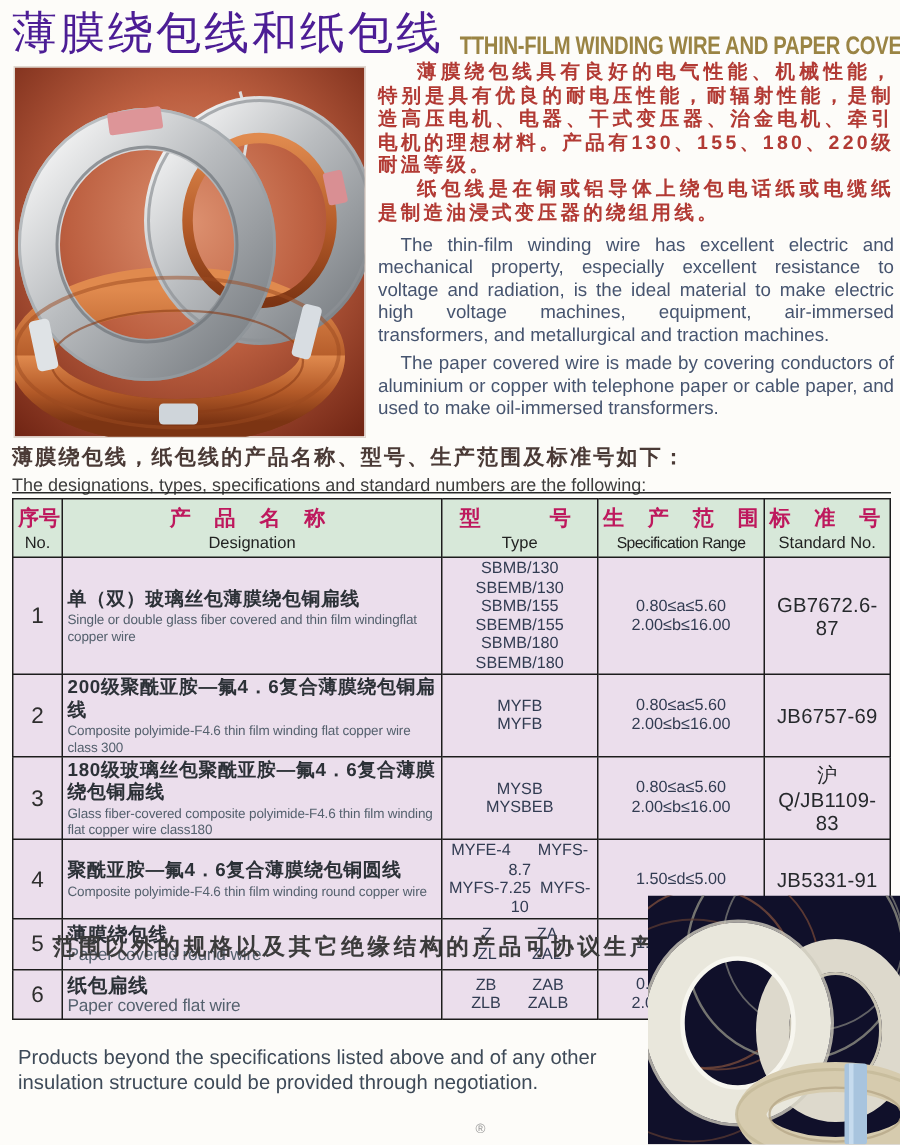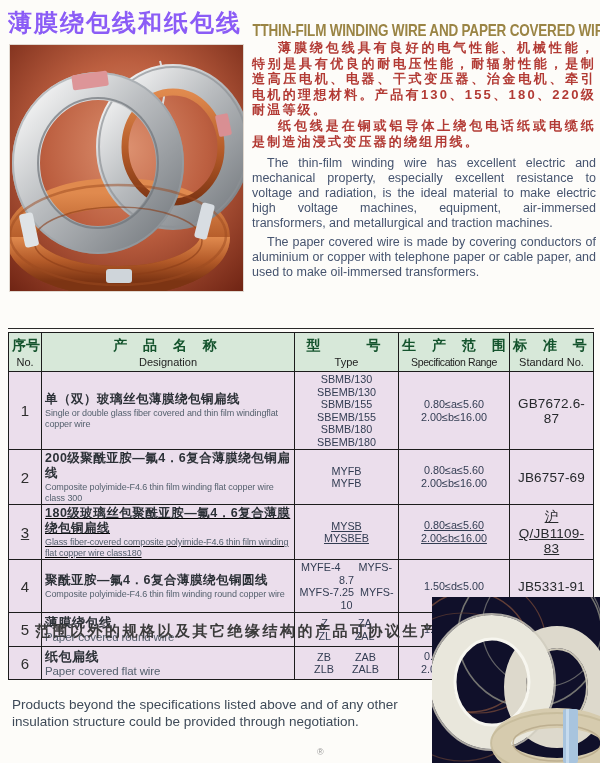--- a/index.html
+++ b/index.html
@@ -1,21 +1,21 @@
 <!DOCTYPE html>
 <html><head>
 <meta charset="utf-8">
 <style>
   html,body{margin:0;padding:0;}
   body{width:600px;height:763px;background:#fdfcf9;font-family:"Liberation Sans","DejaVu Sans",sans-serif;overflow:hidden;}
   .page{position:relative;width:600px;height:763px;}
 
   
   .hdr{position:absolute;left:8px;top:6px;width:588px;height:34px;white-space:nowrap;}
-  .title-cn{display:inline-block;font-size:24px;font-weight:bold;color:#8b5cf6;letter-spacing:2px;vertical-align:top;line-height:34px;}
+  .title-cn{display:inline-block;font-size:30px;font-weight:normal;color:#4c1d95;letter-spacing:2px;vertical-align:top;line-height:34px;}
   .title-en{display:inline-block;font-size:13.5px;font-weight:bold;color:#9a8444;letter-spacing:-0.2px;vertical-align:top;line-height:40px;margin-left:6px;transform:scaleY(1.25);transform-origin:top;}
 
   
   .photo1{position:absolute;left:10px;top:45px;width:233px;height:246px;box-shadow:0 0 0 1px #e0d8d0;}
   .photo1 svg{display:block;width:100%;height:100%;}
 
   
   .introcol{position:absolute;left:252px;top:40px;width:344px;}
   .cn-para{font-size:13px;line-height:15.6px;letter-spacing:2.2px;color:#b23a34;text-align:justify;text-indent:2em;margin:0 0 0 0;font-weight:bold;}
   .en-para{font-size:12.5px;line-height:15px;color:#46546f;text-align:justify;text-indent:1.2em;margin:4px 0 0 0;}
@@ -25,35 +25,35 @@
   .tintro{position:absolute;left:8px;top:296px;width:586px;}
   .tintro-cn{font-size:14px;font-weight:bold;color:#4a3a36;letter-spacing:1.5px;}
   .tintro-en{font-size:12px;color:#3d3d3d;margin-top:2px;}
   .rule{position:absolute;left:8px;top:328px;width:586px;border-top:1.5px solid #2a2a2a;}
 
   
   table.spec{position:absolute;left:8px;top:332px;width:585px;border-collapse:collapse;table-layout:fixed;}
   table.spec th,table.spec td{border:1.6px solid #1c1c1c;padding:1px 3px;vertical-align:middle;}
   table.spec th{background:#d7e8d9;height:36px;}
   table.spec td{background:#ebdeec;}
-  .h-cn{font-size:14px;font-weight:bold;color:#14532d;letter-spacing:6px;white-space:nowrap;}
+  .h-cn{font-size:14px;font-weight:bold;color:#be185d;letter-spacing:6px;white-space:nowrap;}
   .h-cn.tight{letter-spacing:0;}
   .h-en{font-size:11px;font-weight:normal;color:#222;margin-top:1px;}
   .h-en.cond{font-size:10.5px;letter-spacing:-0.4px;}
   .c-no{text-align:center;font-size:15px;color:#2e2e2e;}
   .c-des{padding-left:6px;}
   .des-cn{font-size:12.5px;font-weight:bold;color:#2c3137;letter-spacing:0.5px;line-height:15px;}
   .des-en{font-size:9px;color:#55616e;line-height:10.5px;margin-top:1px;letter-spacing:-0.1px;}
   tr.big .des-en{font-size:11.5px;line-height:13px;}
   tr.big .des-cn{font-size:13px;}
   .c-type{text-align:center;font-size:10.8px;color:#323c52;white-space:pre-wrap;line-height:12.5px;}
   .c-spec{text-align:center;font-size:10.8px;color:#323c52;white-space:pre-line;line-height:13px;margin-top:38px;}
   .c-std{text-align:center;font-size:13.5px;color:#26292c;letter-spacing:0.2px;}
   td.c-no,td.c-type,td.c-spec,td.c-std{text-align:center;}
-  tr.r1 td{height:40px;} tr.r2 td{height:41px;} tr.r3 td{height:41px;text-decoration:underline;}
+  tr.r1 td{height:40px;} tr.r2 td{height:41px;} tr.r3 td{height:41px;}
   tr.r4 td{height:40px;} tr.r5 td{height:31px;} tr.r6 td{height:30px;}
 
   
   .foot-cn{position:absolute;left:12px;top:622px;width:414px;font-size:15px;font-weight:bold;color:#3b3b3b;letter-spacing:2.5px;margin-left:23px;}
   .foot-en{position:absolute;left:12px;top:696px;width:408px;font-size:13.5px;color:#3e4a58;line-height:17px;}
   .regmark{position:absolute;left:317px;top:747px;font-size:9px;color:#9a9a9a;}
 
   
   .photo2{position:absolute;left:432px;top:597px;width:168px;height:166px;}
   .photo2 svg{display:block;width:100%;height:100%;}
@@ -108,20 +108,24 @@
   </div>
 
   <div class="introcol">
     <p class="cn-para">薄膜绕包线具有良好的电气性能、机械性能，特别是具有优良的耐电压性能，耐辐射性能，是制造高压电机、电器、干式变压器、治金电机、牵引电机的理想材料。产品有130、155、180、220级耐温等级。</p>
     <p class="cn-para">纸包线是在铜或铝导体上绕包电话纸或电缆纸是制造油浸式变压器的绕组用线。</p>
     <div class="sp"></div>
     <p class="en-para">The thin-film winding wire has excellent electric and mechanical property, especially excellent resistance to voltage and radiation, is the ideal material to make electric high voltage machines, equipment, air-immersed transformers, and metallurgical and traction machines.</p>
     <p class="en-para">The paper covered wire is made by covering conductors of aluminium or copper with telephone paper or cable paper, and used to make oil-immersed transformers.</p>
   </div>
 
+  <div class="tintro">
+    <div class="tintro-cn">薄膜绕包线，纸包线的产品名称、型号、生产范围及标准号如下：</div>
+    <div class="tintro-en">The designations, types, specifications and standard numbers are the following:</div>
+  </div>
   <div class="rule"></div>
 
   <table class="spec">
     <colgroup>
       <col style="width:33px">
         <col style="width:253px">
         <col style="width:104px">
         <col style="width:111px">
         <col style="width:84px">
     </colgroup>

